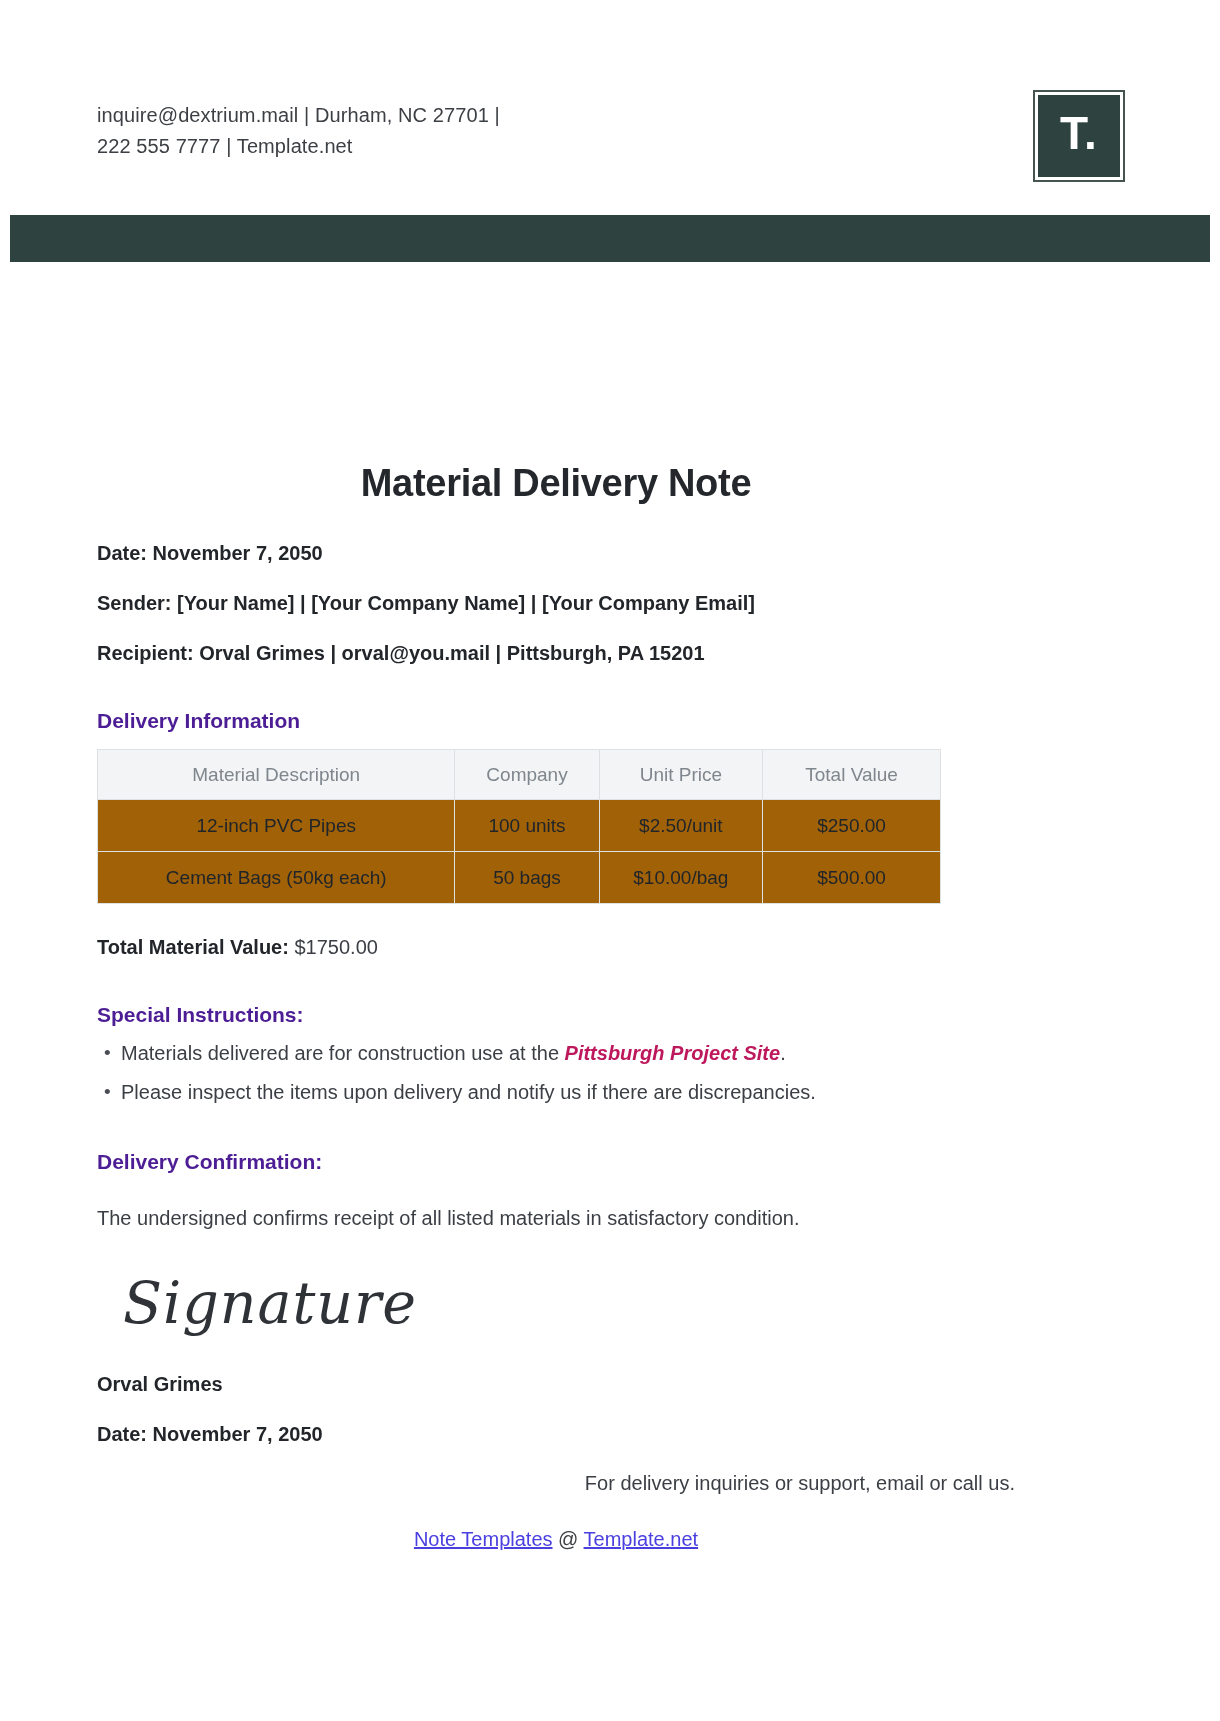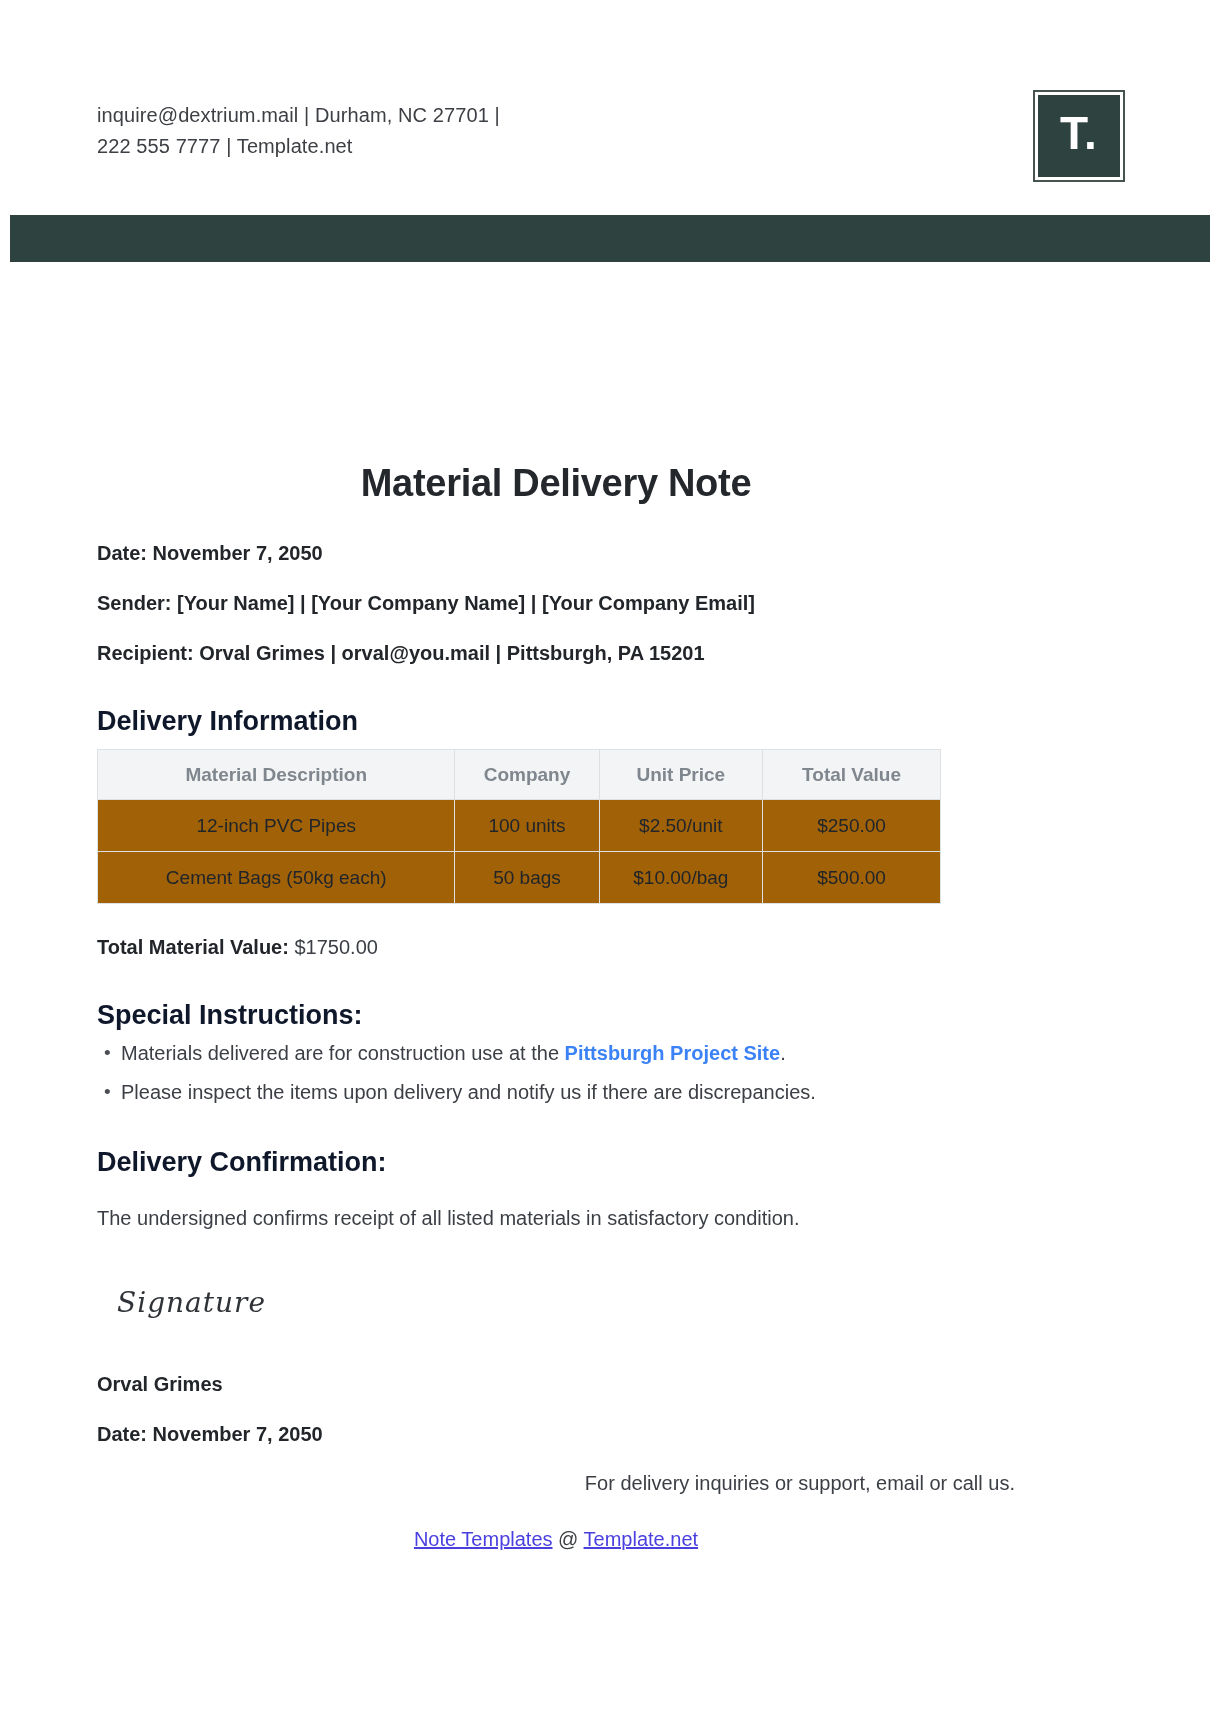--- a/index.html
+++ b/index.html
@@ -61,43 +61,43 @@
   .meta-line {
     font-size: 20px;
     line-height: 23px;
     font-weight: bold;
     color: #222529;
   }
   .meta-date      { margin-top: 36px; }
   .meta-sender    { margin-top: 27px; }
   .meta-recipient { margin-top: 27px; }
   .section-heading {
-    font-size: 27px;
-    line-height: 24px;
-    font-weight: bold;
-    color: #0f172a;
+    font-size: 21px;
+    line-height: 24px;
+    font-weight: bold;
+    color: #4c1d95;
   }
   .h-delivery-info { margin-top: 44px; }
   
   table.materials {
     margin-top: 16px;
     width: 844px;
     border-collapse: collapse;
     table-layout: fixed;
     font-size: 19px;
   }
   table.materials th, table.materials td {
     border: 1px solid #dde1e4;
     text-align: center;
     vertical-align: middle;
   }
   table.materials th {
     background: #f2f4f5;
     color: #7f868d;
-    font-weight: bold;
+    font-weight: normal;
     height: 50px;
     padding: 8px 10px;
   }
   table.materials td {
     color: #212529;
     height: 52px;
     padding: 8px 10px;
     background: #a16207;
   }
   .total-line { margin-top: 32px; font-size: 20px; line-height: 23px; }
@@ -114,34 +114,34 @@
     position: relative;
   }
   ul.bullets li::before {
     content: "\2022";
     position: absolute;
     left: 7px;
     top: 0;
     color: #4a4e54;
     font-size: 19px;
   }
-  ul.bullets .b { font-weight: bold; color: #3b82f6; }
+  ul.bullets .b { font-weight: bold; color: #be185d; font-style: italic; }
   .h-confirm { margin-top: 46px; }
   .body-text {
     margin-top: 32px;
     font-size: 20px;
     line-height: 24px;
     color: #3b3f45;
   }
   .signature-script {
     margin-top: 48px;
-    margin-left: 20px;
+    margin-left: 26px;
     font-family: "DejaVu Serif", serif;
     font-style: italic;
-    font-size: 28px;
+    font-size: 57px;
     line-height: 50px;
     color: #2f3338;
     letter-spacing: 1px;
   }
   .sig-name { margin-top: 45px; font-size: 20px; line-height: 23px; font-weight: bold; color: #222529; }
   .sig-date { margin-top: 27px; }
   .support-text { margin-top: 25px; text-align: right; }
   .footer-links {
     margin-top: 32px;
     text-align: center;

